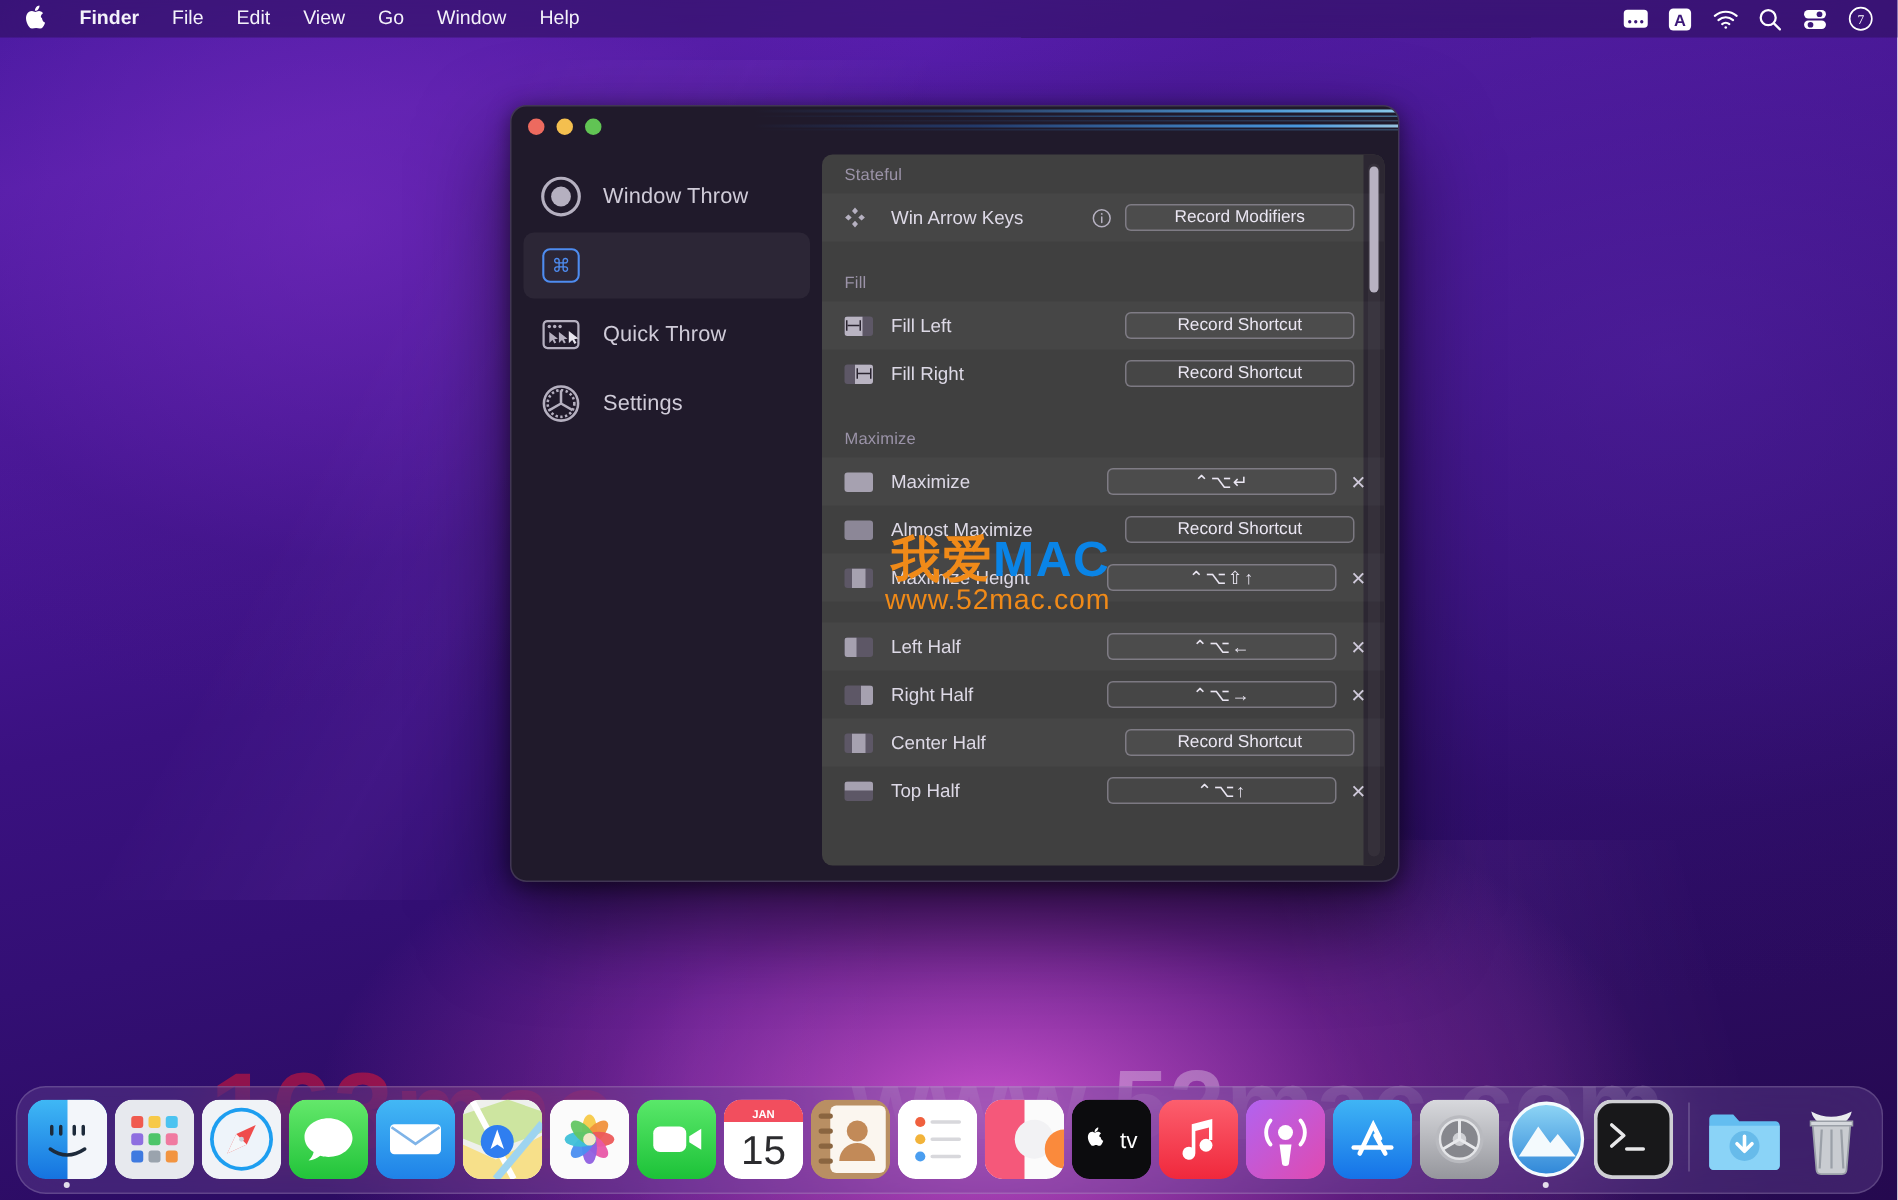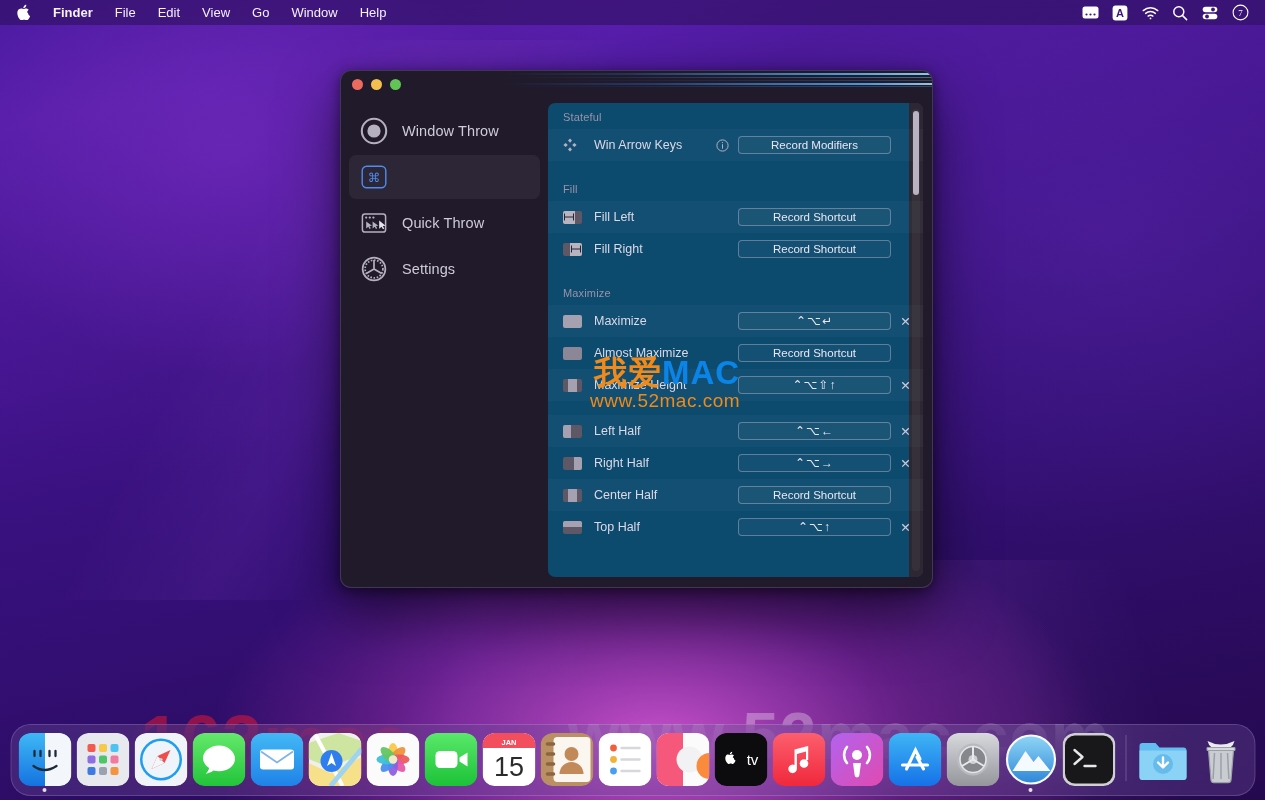--- a/index.html
+++ b/index.html
@@ -96,21 +96,21 @@
   }
   .side-item .side-ico { width: 30px; height: 30px; flex: 0 0 30px; display: flex; align-items: center; justify-content: center; }
   .side-item .side-ico svg { display: block; }
   .side-item .side-label { font-size: 14.5px; color: #cfcbd8; letter-spacing: .1px; }
   .side-item.selected { background: rgba(255,255,255,0.055); }
   .side-item.selected .side-label { color: #4e8cf0; }
 
   
   #content {
     position: relative; flex: 1; margin: 6px 9px 10px 0;
-    background: #0c4a6e; border-radius: 7px; overflow: hidden;
+    background: #404040; border-radius: 7px; overflow: hidden;
   }
   #rows { position: absolute; inset: 0; overflow: hidden; }
   .section-head {
     font-size: 11px; color: #9b93a8; padding: 8px 0 6px 15px;
     letter-spacing: .15px;
   }
   .spacer { height: 14px; }
   .row {
     display: flex; align-items: center; height: 32px; padding: 0 0 0 15px;
     position: relative;
@@ -145,21 +145,21 @@
     display: flex; align-items: center; justify-content: center;
     white-space: nowrap; cursor: default;
   }
   .kbtn.keys { font-size: 12px; letter-spacing: 1px; }
   .clearbtn {
     width: 17px; height: 17px; margin-left: 6px; margin-right: 9px;
     display: flex; align-items: center; justify-content: center;
     color: #cfc9da; font-size: 12.5px; cursor: default;
   }
   .btnwrap { display: flex; align-items: center; margin-right: 0; }
-  .btnwrap.nobtn-pad { margin-right: 32px; }
+  .btnwrap.nobtn-pad { margin-right: 20px; }
 
   
   #scrollbar {
     position: absolute; top: 6px; right: 3px; width: 8px; bottom: 6px;
     background: rgba(255,255,255,0.045); border-radius: 4px;
   }
   #scroll-thumb {
     position: absolute; top: 2px; left: 1px; width: 6px; height: 84px;
     background: #b8b2c2; border-radius: 3px;
   }

